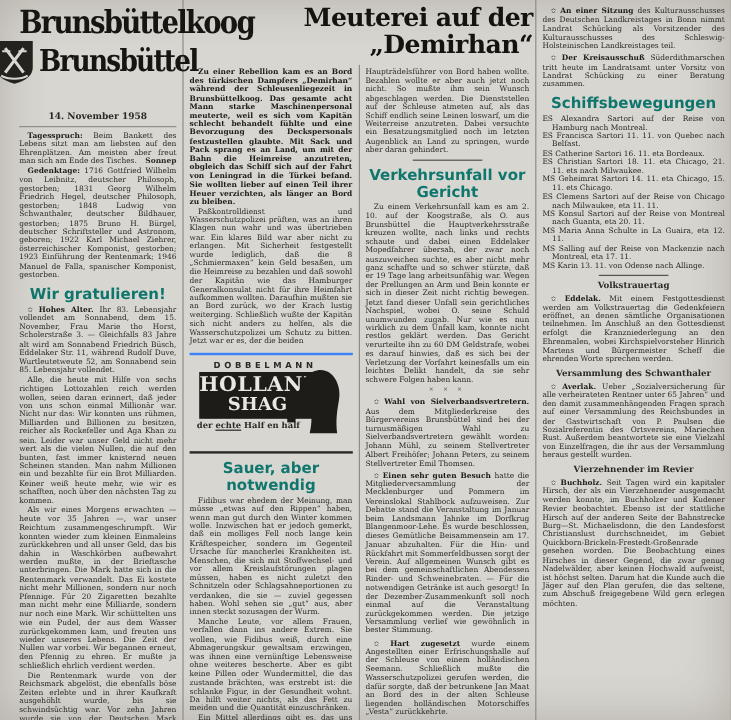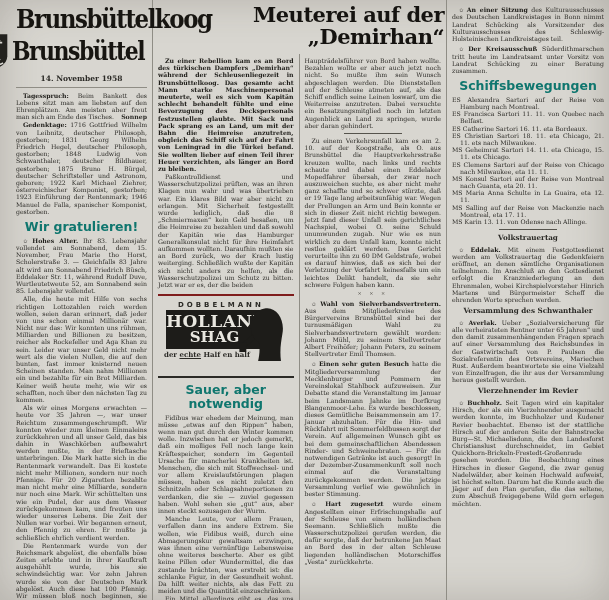--- a/index.html
+++ b/index.html
@@ -18,35 +18,35 @@
   b{color:#1d1c18;}
   .h-sans{font-family:"DejaVu Sans",sans-serif;font-weight:bold;text-align:center;
           font-size:12.5px;line-height:1.1;margin:5px 0 3px;text-indent:0;color:#0f766e;}
   .h-sans.big{font-size:14.5px;}
   .h-sub{font-weight:bold;text-align:center;font-size:7.2px;margin:4px 0 1px;text-indent:0;}
   .headline{font-size:21px;font-weight:bold;text-align:right;margin:4px 2px 6px;
             line-height:1.05;text-indent:0;color:#151310;letter-spacing:-.5px;}
   .mast{text-align:center;padding-top:4px;}
   .mast1{font-size:23px;font-weight:bold;letter-spacing:-1.5px;line-height:1;color:#171511;
          transform:scaleY(1.15);}
-  .mast2{display:flex;align-items:center;justify-content:flex-end;gap:3px;margin-top:2px;}
+  .mast2{display:flex;align-items:center;justify-content:center;gap:3px;margin-top:2px;}
   .mast2 .bar{height:9px;width:12px;background:
       repeating-linear-gradient(180deg,#24221e 0 2px,transparent 2px 4px);}
   .mast2-text{font-size:22px;font-weight:bold;letter-spacing:-1.5px;color:#171511;transform:scaleY(1.15);}
   .shield{width:34px;height:40px;}
-  .date{font-weight:bold;font-size:7.5px;margin:3px 0 4px;border-bottom:1px solid #8f8d85;
+  .date{font-weight:bold;font-size:7.5px;margin:21px 0 4px;border-bottom:1px solid #8f8d85;
         padding-bottom:3px;text-indent:0;text-align:center;}
   .sig{float:right;font-weight:bold;text-indent:0;}
   .orn{text-align:center;font-size:5px;letter-spacing:3px;color:#55534c;margin:3px 0;text-indent:0;}
   .orn::before{content:"× × ×";}
   .shortrule{width:58px;border-top:1px solid #55534c;margin:4px auto 3px;}
   .brief{margin-top:3px;}
   .brief::before{content:"✩ ";font-size:5.5px;}
   .ship{text-indent:-8px;padding-left:8px;margin:0;}
-  .ad{border-top:2px solid #7f1d1d;border-bottom:2px solid #2b2a26;margin:6px 0 2px;
+  .ad{border-top:2px solid #3b82f6;border-bottom:2px solid #2b2a26;margin:6px 0 2px;
       padding:5px 0 3px;position:relative;min-height:72px;}
   .ad-brand{font-family:"DejaVu Sans",sans-serif;font-weight:bold;font-size:7px;
             letter-spacing:3px;margin-left:20px;text-indent:0;}
   .ad-box{background:#1d1c19;color:#e9e7e0;width:97px;margin-left:8px;text-align:center;
           padding:3px 0 4px;margin-top:1px;}
   .ad-holland{font-size:17px;font-weight:bold;letter-spacing:.5px;line-height:1;}
   .ad-shag{font-size:15px;font-weight:bold;line-height:1;}
   .ad-head{position:absolute;right:4px;top:8px;width:52px;height:60px;}
   .ad-tag{font-weight:bold;font-size:7px;margin:2px 0 0 6px;text-indent:0;}
   .ad-tag .em{text-decoration:underline;}
@@ -127,20 +127,21 @@
               <p>Manche Leute, vor allem Frauen, verfallen dann ins andere Extrem. Sie wollen, wie Fidibus weiß, durch eine Abmagerungskur gewaltsam erzwingen, was ihnen eine vernünftige Lebensweise ohne weiteres bescherte. Aber es gibt keine Pillen oder Wundermittel, die das zustande brächten, was erstrebt ist: die schlanke Figur, in der Gesundheit wohnt. Da hilft weiter nichts, als das Fett zu meiden und die Quantität einzuschränken.</p>
               <p>Ein Mittel allerdings gibt es, das uns hilft, die Fettpolster und die mit ihnen verbundenen Krankheitserscheinungen zu beseitigen. Die Natur hat es uns in Gestalt der Zitrone geschenkt. Ein paar Teelöffel Zitronensaft nach dem Mittag- oder Abendessen gehen dem Fett zu Leibe. Allerdings muß man die Kur durchhalten, so konsequent wie möglich. Von ihr hat der ganze Organismus etwas, denn die Zitronensäure enthält in reichem Maße das Vitamin C, das wir in der sonnenarmen Zeit besonders dringend brauchen. Ein guter Rat von Fidibus, der noch nicht einmal etwas kostet. Und wer Angst hat, daß die Zitrone zu sauer ist, der bedenke: Sauer macht lustig. Dazu hat jeder Grund, der auf diese Weise sein Fett los wird.</p>
             </div>
           <p class="np"></p>
         </div>
 
         <div class="c c3">
           <p class="np">Haupträdelsführer von Bord haben wollte. Bezahlen wollte er aber auch jetzt noch nicht. So mußte ihm sein Wunsch abgeschlagen werden. Die Dienststellen auf der Schleuse atmeten auf, als das Schiff endlich seine Leinen loswarf, um die Weiterreise anzutreten. Dabei versuchte ein Besatzungsmitglied noch im letzten Augenblick an Land zu springen, wurde aber daran gehindert.</p>
           <div class="shortrule"></div>
 
+          <div class="h-sans">Verkehrsunfall vor Gericht</div>
           <p>Zu einem Verkehrsunfall kam es am 2. 10. auf der Koogstraße, als O. aus Brunsbüttel die Hauptverkehrsstraße kreuzen wollte, nach links und rechts schaute und dabei einen Eddelaker Mopedfahrer übersah, der zwar noch auszuweichen suchte, es aber nicht mehr ganz schaffte und so schwer stürzte, daß er 19 Tage lang arbeitsunfähig war. Wegen der Prellungen an Arm und Bein konnte er sich in dieser Zeit nicht richtig bewegen. Jetzt fand dieser Unfall sein gerichtliches Nachspiel, wobei O. seine Schuld unumwunden zugab. Nur wie es nun wirklich zu dem Unfall kam, konnte nicht restlos geklärt werden. Das Gericht verurteilte ihn zu 60 DM Geldstrafe, wobei es darauf hinwies, daß es sich bei der Verletzung der Vorfahrt keinesfalls um ein leichtes Delikt handelt, da sie sehr schwere Folgen haben kann.</p>
           <div class="orn"></div>
 
           <div>
               <p class="brief"><b>Wahl von Sielverbandsvertretern.</b> <span>Aus dem Mitgliederkreise des Bürgervereins Brunsbüttel sind bei der turnusmäßigen Wahl zu Sielverbandsvertretern gewählt worden: Johann Mühl, zu seinem Stellvertreter Albert Freihöfer; Johann Peters, zu seinem Stellvertreter Emil Thomsen.</span></p>
               <p class="brief"><b>Einen sehr guten Besuch</b> <span>hatte die Mitgliederversammlung der Mecklenburger und Pommern im Vereinslokal Stahlbock aufzuweisen. Zur Debatte stand die Veranstaltung im Januar beim Landsmann Jahnke im Dorfkrug Blangenmoor-Lehe. Es wurde beschlossen, dieses Gemütliche Beisammensein am 17. Januar abzuhalten. Für die Hin- und Rückfahrt mit Sommerfeldbussen sorgt der Verein. Auf allgemeinen Wunsch gibt es bei dem gemeinschaftlichen Abendessen Rinder- und Schweinebraten. — Für die notwendigen Getränke ist auch gesorgt! In der Dezember-Zusammenkunft soll noch einmal auf die Veranstaltung zurückgekommen werden. Die jetzige Versammlung verlief wie gewöhnlich in bester Stimmung.</span></p>
               <p class="brief"><b>Hart zugesetzt</b> <span>wurde einem Angestellten einer Erfrischungshalle auf der Schleuse von einem holländischen Seemann. Schließlich mußte die Wasserschutzpolizei gerufen werden, die dafür sorgte, daß der betrunkene Jan Maat an Bord des in der alten Schleuse liegenden holländischen Motorschiffes „Vesta“ zurückkehrte.</span></p>
             </div>
         </div>
       </div>

